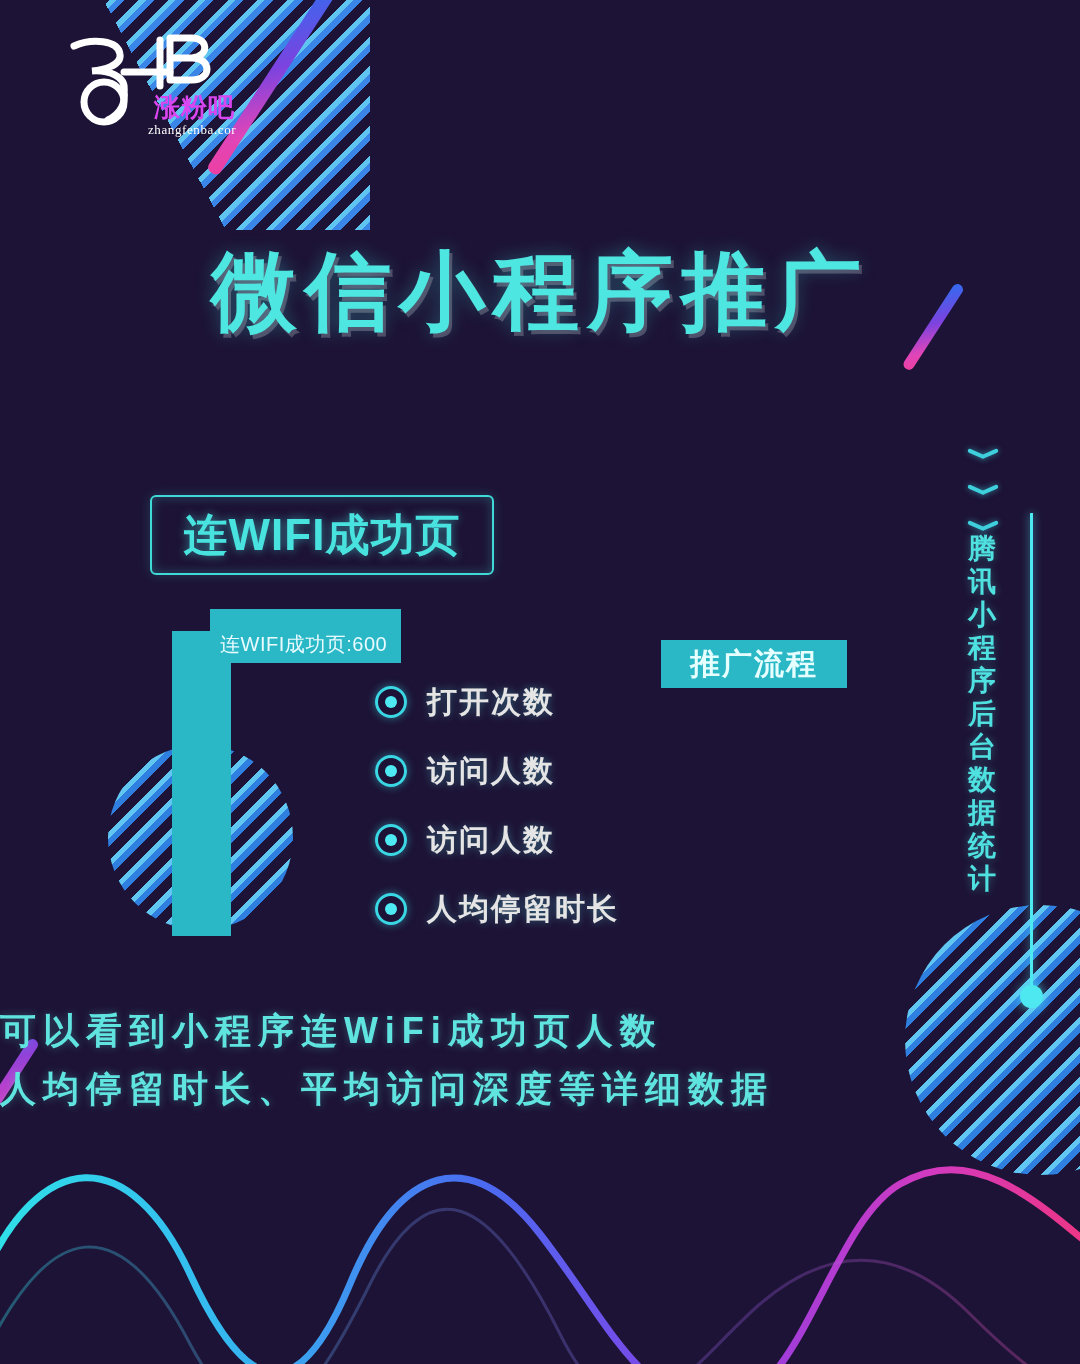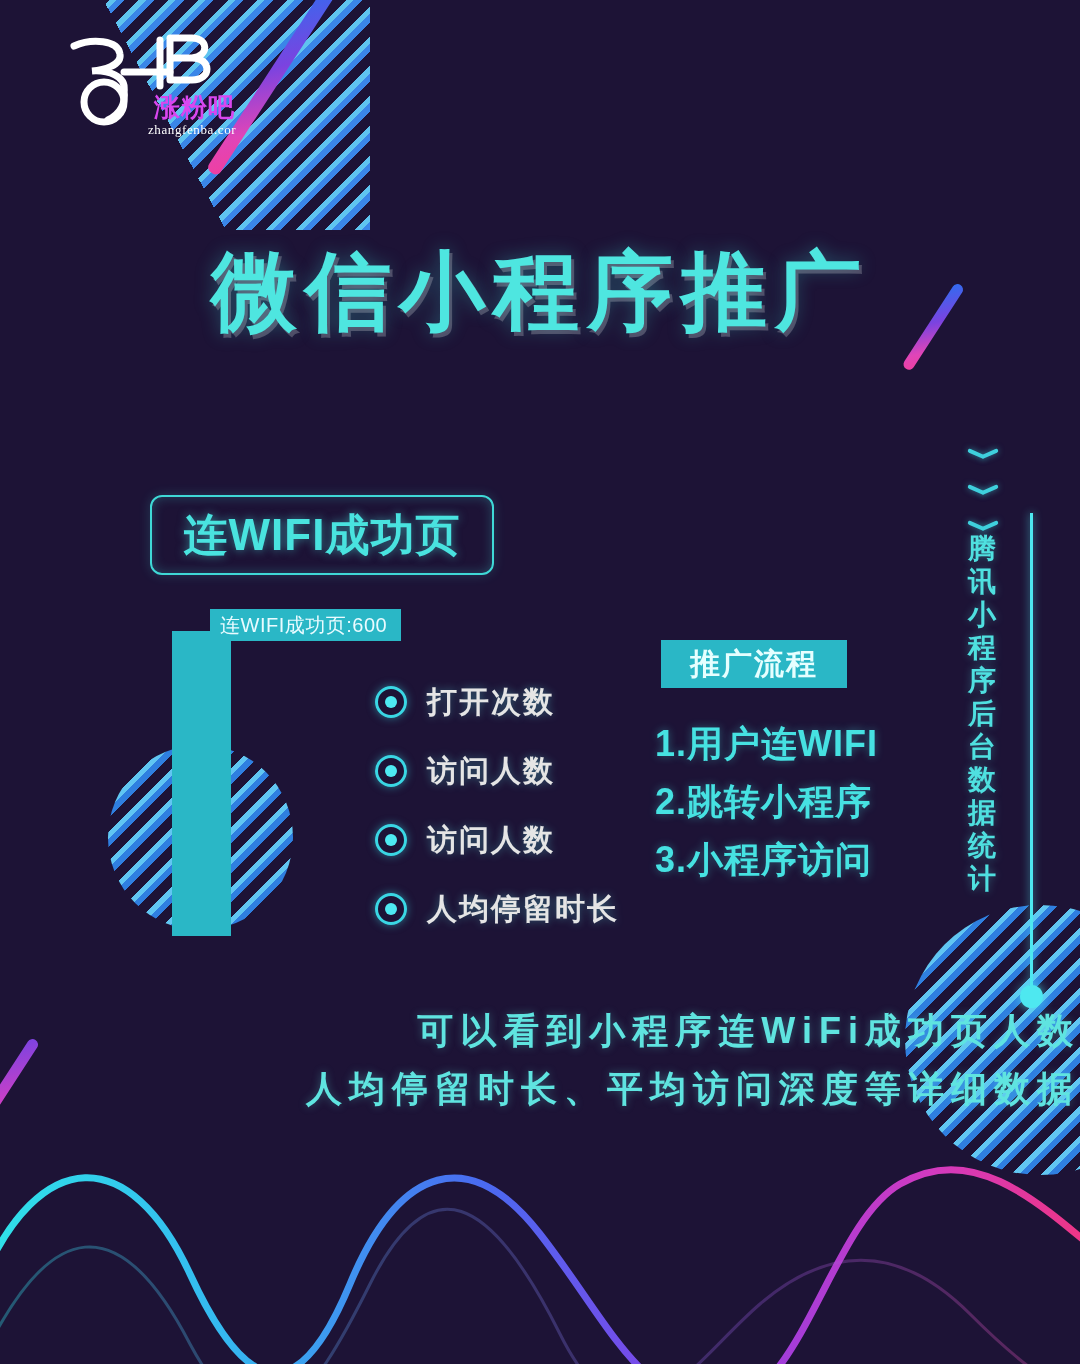--- a/index.html
+++ b/index.html
@@ -71,39 +71,39 @@
     color:#4ee6e0;
     font-family:"DejaVu Serif","Liberation Serif",serif;
     font-weight:bold;
     text-shadow:3px 4px 0 rgba(255,255,255,.22), 0 0 18px rgba(60,220,215,.35);
   }
 
   
   .sec-box{
     position:absolute;left:150px;top:495px;
     width:340px;height:76px;
-    border:2px solid #3fd9d6;border-radius:12px;
+    border:2px solid #3fd9d6;border-radius:6px;
     display:flex;align-items:center;justify-content:center;
     box-shadow:0 0 12px rgba(63,217,214,.28) inset, 0 0 12px rgba(63,217,214,.2);
   }
   .sec-box span{
     font-size:44px;font-weight:bold;color:#49e3df;letter-spacing:1px;
     text-shadow:0 0 10px rgba(73,227,223,.55);
   }
 
   
   .bar{
     position:absolute;left:172px;top:631px;width:59px;height:305px;
     background:#2ab7c6;
   }
   .bar-tag{
-    position:absolute;left:210px;top:609px;height:32px;
+    position:absolute;left:210px;top:609px;height:38px;
     background:#2ab7c6;
     display:flex;align-items:center;
-    padding:0 14px 0 10px;
+    padding:16px 14px 0 10px;
   }
   .bar-tag span{
     font-size:20px;color:#e9fbff;font-weight:500;letter-spacing:.5px;
   }
 
   
   .metrics{position:absolute;left:355px;top:676px;}
   .metric{display:flex;align-items:center;height:52px;margin-bottom:17px;}
   .radio{
     width:26px;height:26px;border-radius:50%;
@@ -150,21 +150,21 @@
     text-shadow:0 0 8px rgba(79,224,224,.4);
   }
 
   
   .pin-line{position:absolute;left:1030px;top:513px;width:3px;height:483px;background:#4ee8f0;
             box-shadow:0 0 8px rgba(78,232,240,.7);}
   .pin-dot{position:absolute;left:1020px;top:985px;width:23px;height:23px;border-radius:50%;
            background:#4ee8f0;box-shadow:0 0 12px rgba(78,232,240,.8);}
 
   
-  .desc{position:absolute;left:0;right:0;top:1002px;text-align:right;}
+  .desc{position:absolute;left:0;right:0;top:1002px;text-align:left;}
   .desc-line{
     font-size:36px;color:#5fe4e0;font-weight:bold;letter-spacing:7px;
     line-height:1.62;
     text-shadow:0 0 9px rgba(95,228,224,.35);
   }
 
   
   .waves{position:absolute;left:0;bottom:0;width:1080px;height:260px;}
 </style>
 </head>
@@ -226,25 +226,20 @@
     <div class="metric">
       <span class="radio">
           <i></i>
         </span>
       <span>人均停留时长</span>
     </div>
   </div>
 
   <div class="flow-badge">
     <span>推广流程</span>
-  </div>
-  <div class="flow-list">
-    <div class="flow-item">1.用户连WIFI</div>
-    <div class="flow-item">2.跳转小程序</div>
-    <div class="flow-item">3.小程序访问</div>
   </div>
 
   <div class="chevrons">
     <div class="chevron"></div>
     <div class="chevron"></div>
     <div class="chevron"></div>
   </div>
   <div class="vtext">腾讯小程序后台数据统计</div>
   <div class="pin-line"></div>
   <div class="pin-dot"></div>

